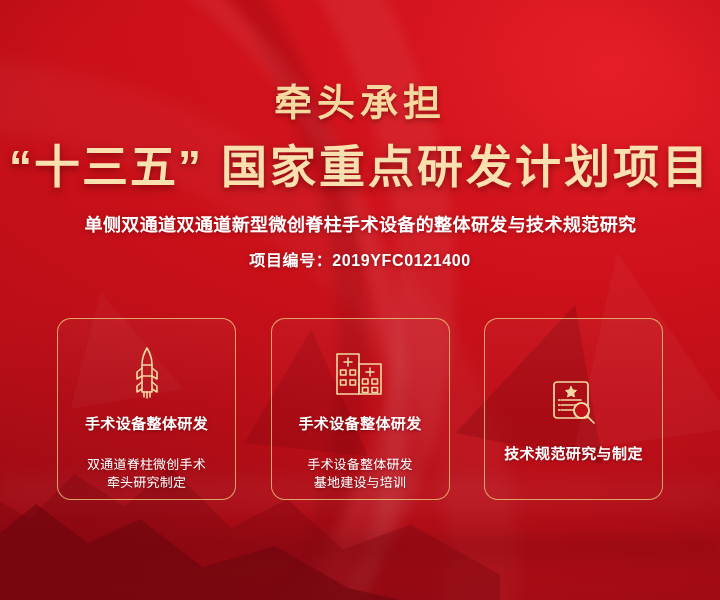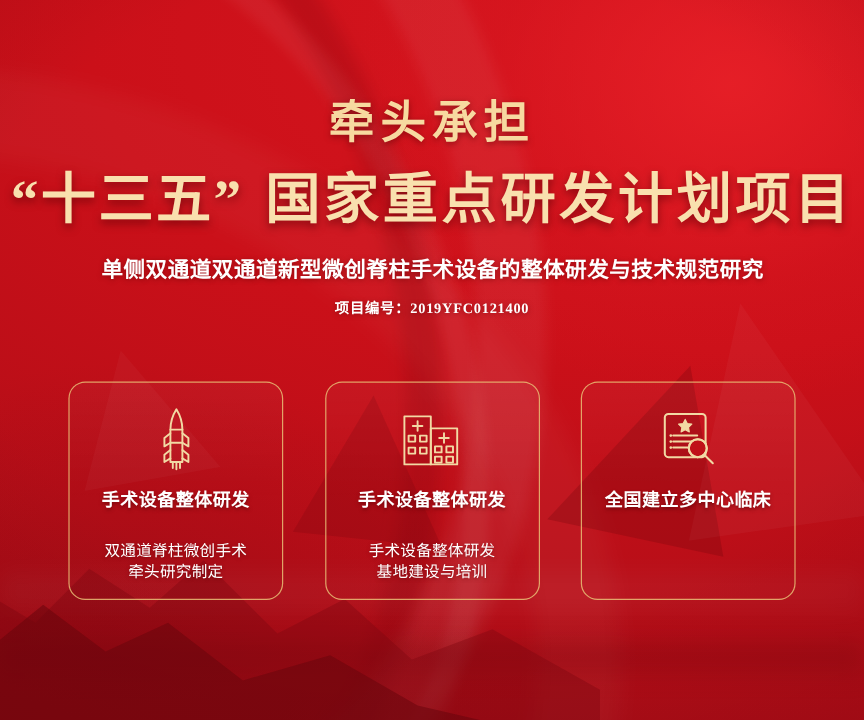--- a/index.html
+++ b/index.html
@@ -91,21 +91,21 @@
     position:absolute;left:0;right:0;bottom:30px;height:44px;
     background:linear-gradient(180deg,rgba(120,5,12,0) 0%,rgba(120,5,12,.32) 50%,rgba(120,5,12,0) 100%);
     filter:blur(8px);
   }
   .vignette{
     position:absolute;inset:0;
     background:radial-gradient(120% 100% at 50% 40%,rgba(0,0,0,0) 45%,rgba(90,0,8,.32) 100%);
   }
 
   
-  .content{position:relative;z-index:5;width:720px;height:600px;font-family:Liberation Serif, serif;}
+  .content{position:relative;z-index:5;width:720px;height:600px;}
 
   .headline{
     position:absolute;left:0;right:0;top:84px;text-align:center;
     font-size:38px;font-weight:bold;letter-spacing:5px;line-height:1;
     color:#f7d9a0;
     text-shadow:0 2px 5px rgba(90,0,6,.55);
   }
   .headline-2{
     position:absolute;left:0;right:0;top:140px;text-align:center;
     font-size:46px;font-weight:bold;letter-spacing:3px;line-height:1.18;
@@ -116,35 +116,35 @@
   .headline-2 .quoted{letter-spacing:2px;}
   .headline-2 .gap{display:inline-block;width:18px;}
 
   .subtitle{
     position:absolute;left:1px;right:0;top:210px;text-align:center;
     font-size:18px;font-weight:bold;letter-spacing:.4px;color:#ffffff;
     text-shadow:0 1px 4px rgba(90,0,6,.5);
   }
   .project-no{
     position:absolute;left:0;right:0;top:247px;text-align:center;
-    font-size:12px;font-weight:bold;letter-spacing:.6px;color:#ffffff;
+    font-size:16px;font-weight:bold;letter-spacing:.6px;color:#ffffff;
     text-shadow:0 1px 4px rgba(90,0,6,.5);
   }
 
   
   .cards{
     position:absolute;left:57px;top:318px;width:606px;height:182px;
     display:flex;justify-content:space-between;
   }
   .card{
     position:relative;width:179px;height:182px;box-sizing:border-box;
     border:1px solid rgba(233,190,118,.85);
     border-radius:14px;
     background:linear-gradient(180deg,rgba(255,255,255,.035) 0%,rgba(255,255,255,0) 55%);
-    display:flex;flex-direction:column;align-items:center;
+    display:flex;flex-direction:column;align-items:center;justify-content:center;
   }
   .card-icon{
     margin-top:20px;height:54px;display:flex;align-items:center;justify-content:center;
   }
   .card-icon svg{display:block;}
   .card-title{
     margin-top:12px;font-size:15px;font-weight:bold;color:#ffffff;letter-spacing:.4px;
     text-shadow:0 1px 3px rgba(80,0,6,.55);
   }
   .card-desc{
@@ -242,18 +242,18 @@
             <path d="M23 9.5 l1.7 3.4 3.8 .55 -2.75 2.7 .65 3.8 -3.4 -1.8 -3.4 1.8 .65 -3.8 -2.75 -2.7 3.8 -.55 z" fill="#f2d9a4" stroke-width="1"></path>
             <path d="M13 23 h20 M13 28 h20 M13 33 h14"></path>
             <circle cx="11" cy="23" r="1.1" fill="#f2d9a4" stroke="none"></circle>
             <circle cx="11" cy="28" r="1.1" fill="#f2d9a4" stroke="none"></circle>
             <circle cx="11" cy="33" r="1.1" fill="#f2d9a4" stroke="none"></circle>
             <circle cx="33.5" cy="33.5" r="7.5" fill="#c01018"></circle>
             <circle cx="33.5" cy="33.5" r="7.5"></circle>
             <path d="M39.3 39.3 L46 46"></path>
           </svg>
         </div>
-        <div class="card-title">全国建立多中心临床</div>
+        <div class="card-title">技术规范研究与制定</div>
       </div>
 
     </div>
   </div>
 </div>
 
 </body></html>

